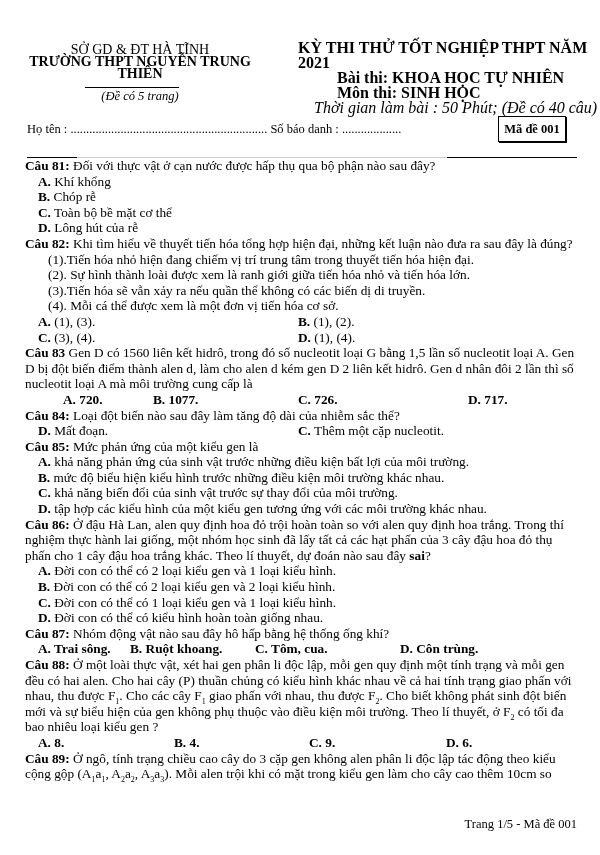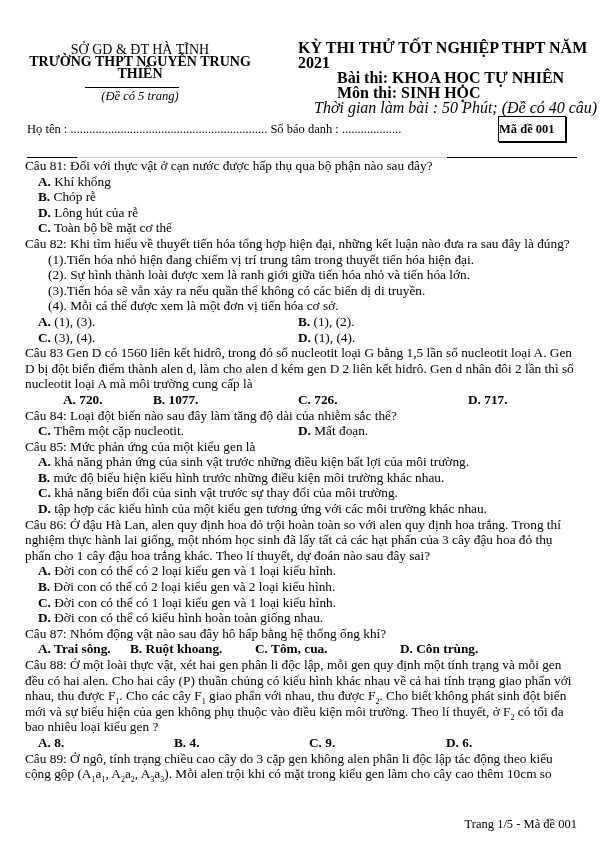--- a/index.html
+++ b/index.html
@@ -10,27 +10,27 @@
   .hdr-left .org { font-weight: normal; }
   .hdr-left .school { font-weight: bold; }
   .hdr-rule { left: 85px; top: 87px; width: 94px; height: 0; border-top: 1px solid #000; }
   .hdr-pages { left: 20px; top: 89px; width: 240px; text-align: center; font-style: italic; font-size: 12.5px; }
   .hdr-right { left: 298px; top: 40px; width: 300px; font-size: 16px; line-height: 15px; }
   .hdr-right .l1 { font-weight: bold; }
   .hdr-right .l2, .hdr-right .l3 { font-weight: bold; padding-left: 39px; }
   .hdr-right .l4 { font-style: italic; padding-left: 16px; }
   .name-line { left: 27px; top: 122px; font-size: 12.5px; }
   .code-box { left: 498px; top: 116px; width: 66px; height: 24px; border: 1px solid #000; box-shadow: 1px 1px 0 #000;
-              font-weight: bold; font-size: 12.5px; line-height: 24px; text-align: left; }
+              font-weight: bold; font-size: 12.5px; line-height: 24px; text-align: center; }
   .rule-l { left: 27px; top: 157px; width: 50px; border-top: 1px solid #000; }
   .rule-m { left: 77px; top: 157px; width: 370px; border-top: 1px solid #ccc; }
   .rule-r { left: 447px; top: 157px; width: 130px; border-top: 1px solid #000; }
   .content { left: 25px; top: 158px; width: 552px; }
   .q { margin: 0; }
-  .q b { font-weight: normal; }
+  .q b { font-weight: bold; }
   .opt { padding-left: 13px; }
   .indent { padding-left: 23px; }
   .grid2 { display: flex; padding-left: 13px; }
   .grid2 > span { width: 260px; }
   .grid4 { display: flex; padding-left: 13px; }
   .grid4 > span { display: inline-block; font-weight: bold; }
   .footer { right: 23px; top: 817px; font-size: 12.5px; }
   sub { font-size: 8px; line-height: 0; }
 </style>
 </head>
@@ -57,22 +57,22 @@
 <div class="abs rule-m"></div>
 <div class="abs rule-r"></div>
 
 <div class="abs content">
 
   <div class="q">
     <b>Câu 81:</b><span> Đối với thực vật ở cạn nước được hấp thụ qua bộ phận nào sau đây?</span>
   </div>
   <div class="opt"><b>A.</b><span> Khí khổng</span></div>
   <div class="opt"><b>B.</b><span> Chóp rễ</span></div>
+  <div class="opt"><b>C.</b><span> Toàn bộ bề mặt cơ thể</span></div>
   <div class="opt"><b>D.</b><span> Lông hút của rễ</span></div>
-  <div class="opt"><b>C.</b><span> Toàn bộ bề mặt cơ thể</span></div>
 
   <div class="q">
     <b>Câu 82:</b><span> Khi tìm hiểu về thuyết tiến hóa tổng hợp hiện đại, những kết luận nào đưa ra sau đây là đúng?</span>
   </div>
   <div class="indent">(1).Tiến hóa nhỏ hiện đang chiếm vị trí trung tâm trong thuyết tiến hóa hiện đại.</div>
   <div class="indent">(2). Sự hình thành loài được xem là ranh giới giữa tiến hóa nhỏ và tiến hóa lớn.</div>
   <div class="indent">(3).Tiến hóa sẽ vẫn xảy ra nếu quần thể không có các biến dị di truyền.</div>
   <div class="indent">(4). Mỗi cá thể được xem là một đơn vị tiến hóa cơ sở.</div>
   <div class="grid2">
     <span><b>A.</b><span> (1), (3).</span></span>
@@ -90,22 +90,22 @@
     <span style="width:90px">A. 720.</span>
     <span style="width:145px">B. 1077.</span>
     <span style="width:170px">C. 726.</span>
     <span>D. 717.</span>
   </div>
 
   <div class="q">
     <b>Câu 84:</b><span>  Loại đột biến nào sau đây làm tăng độ dài của nhiễm sắc thể?</span>
   </div>
   <div class="grid2">
+    <span><b>D.</b><span>  Mất đoạn.</span></span>
     <span><b>C.</b><span> Thêm một cặp nucleotit.</span></span>
-    <span><b>D.</b><span>  Mất đoạn.</span></span>
   </div>
 
   <div class="q">
     <b>Câu 85:</b><span>  Mức phản ứng của một kiểu gen là</span>
   </div>
   <div class="opt"><b>A.</b><span>  khả năng phản ứng của sinh vật trước những điều kiện bất lợi của môi trường.</span></div>
   <div class="opt"><b>B.</b><span>  mức độ biểu hiện kiểu hình trước những điều kiện môi trường khác nhau.</span></div>
   <div class="opt"><b>C.</b><span>  khả năng biến đổi của sinh vật trước sự thay đổi của môi trường.</span></div>
   <div class="opt"><b>D.</b><span>  tập hợp các kiểu hình của một kiểu gen tương ứng với các môi trường khác nhau.</span></div>
 

